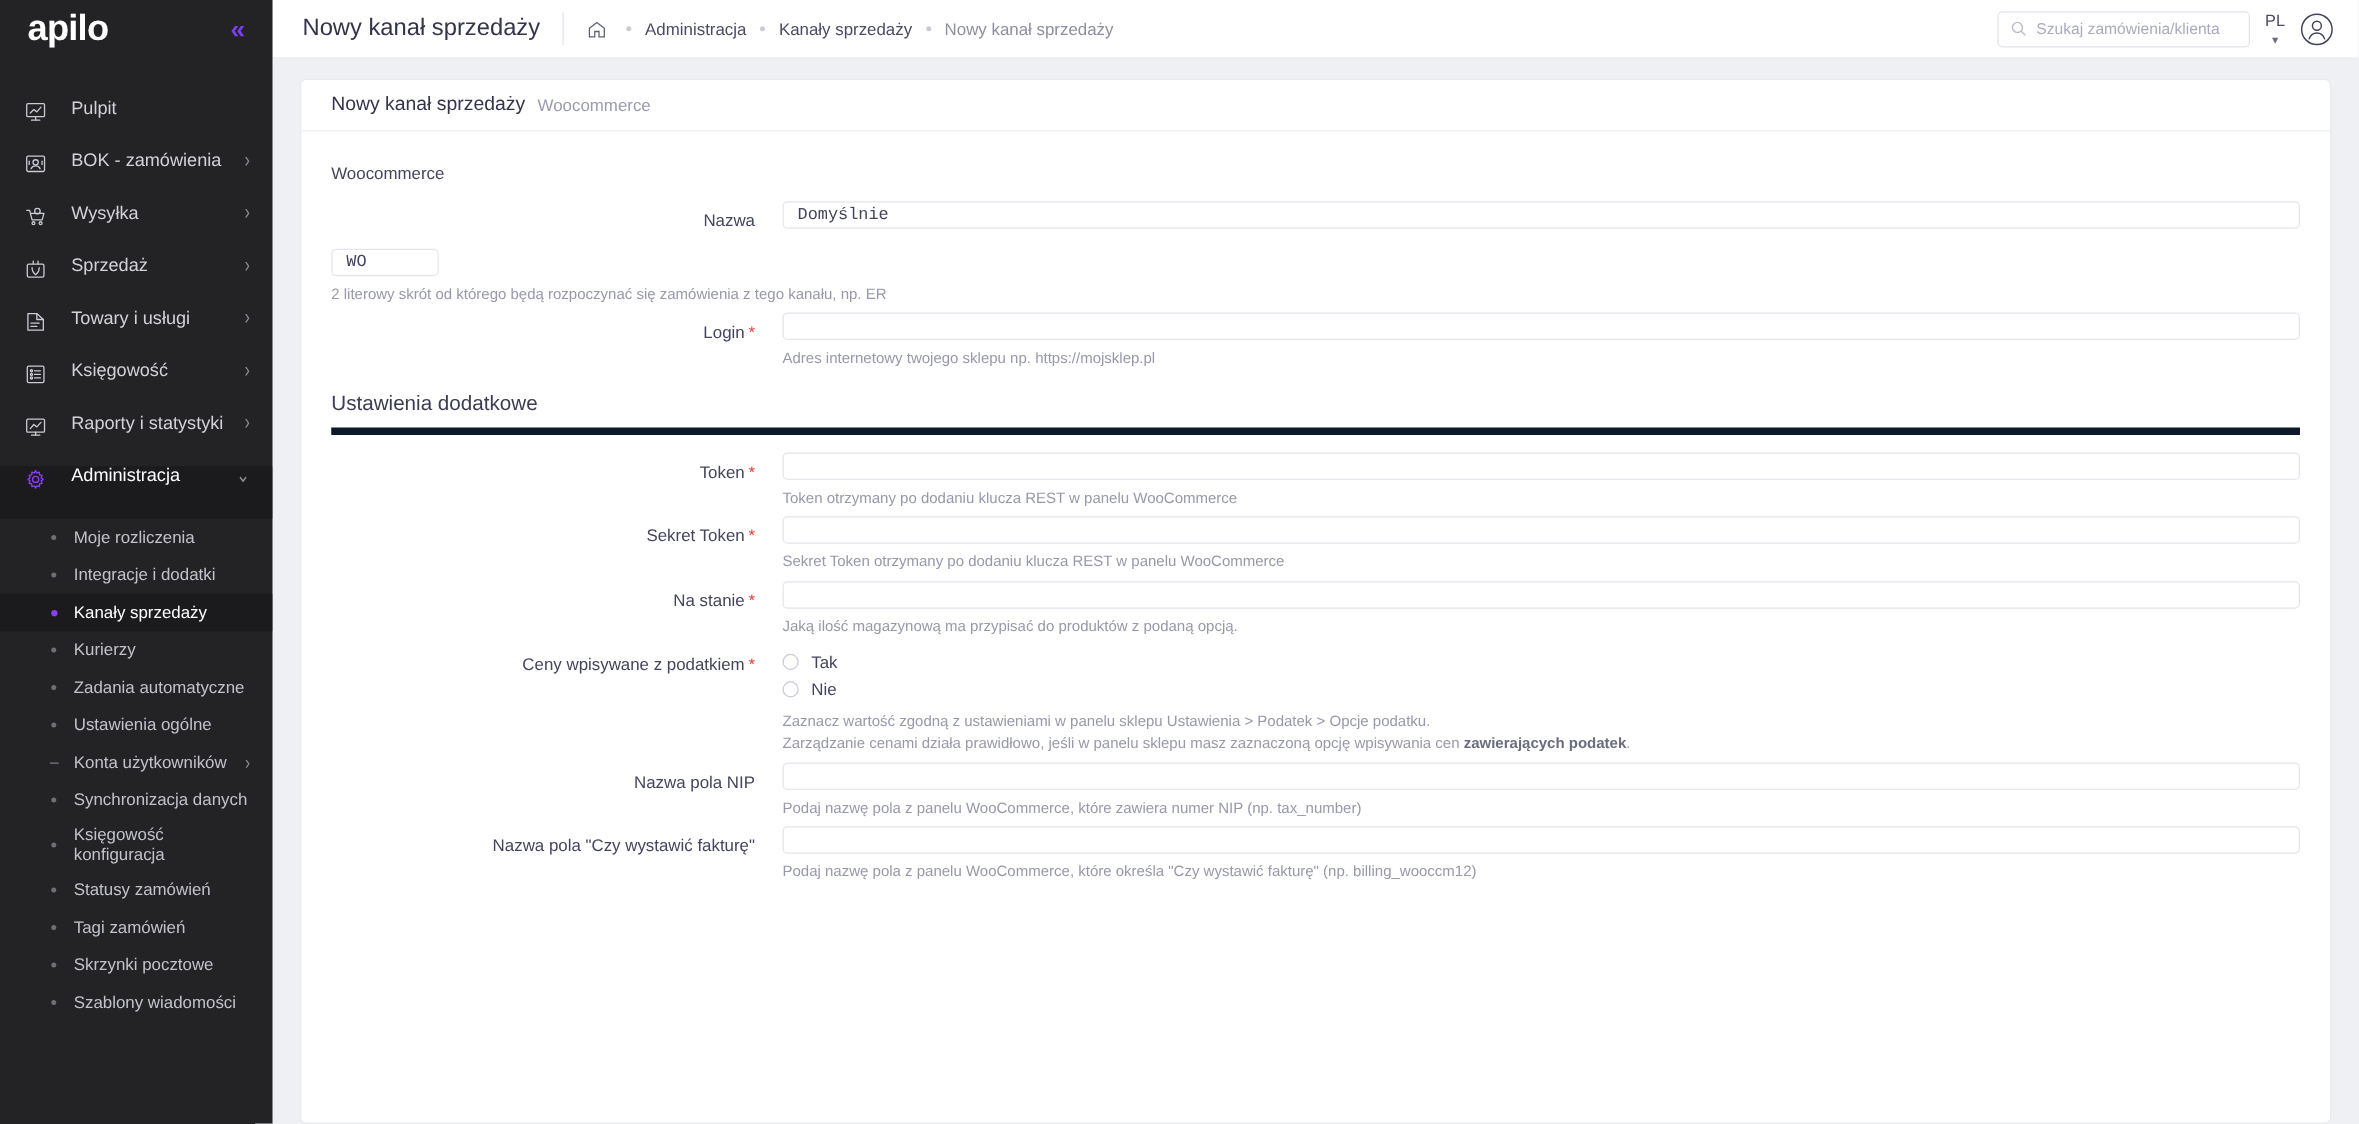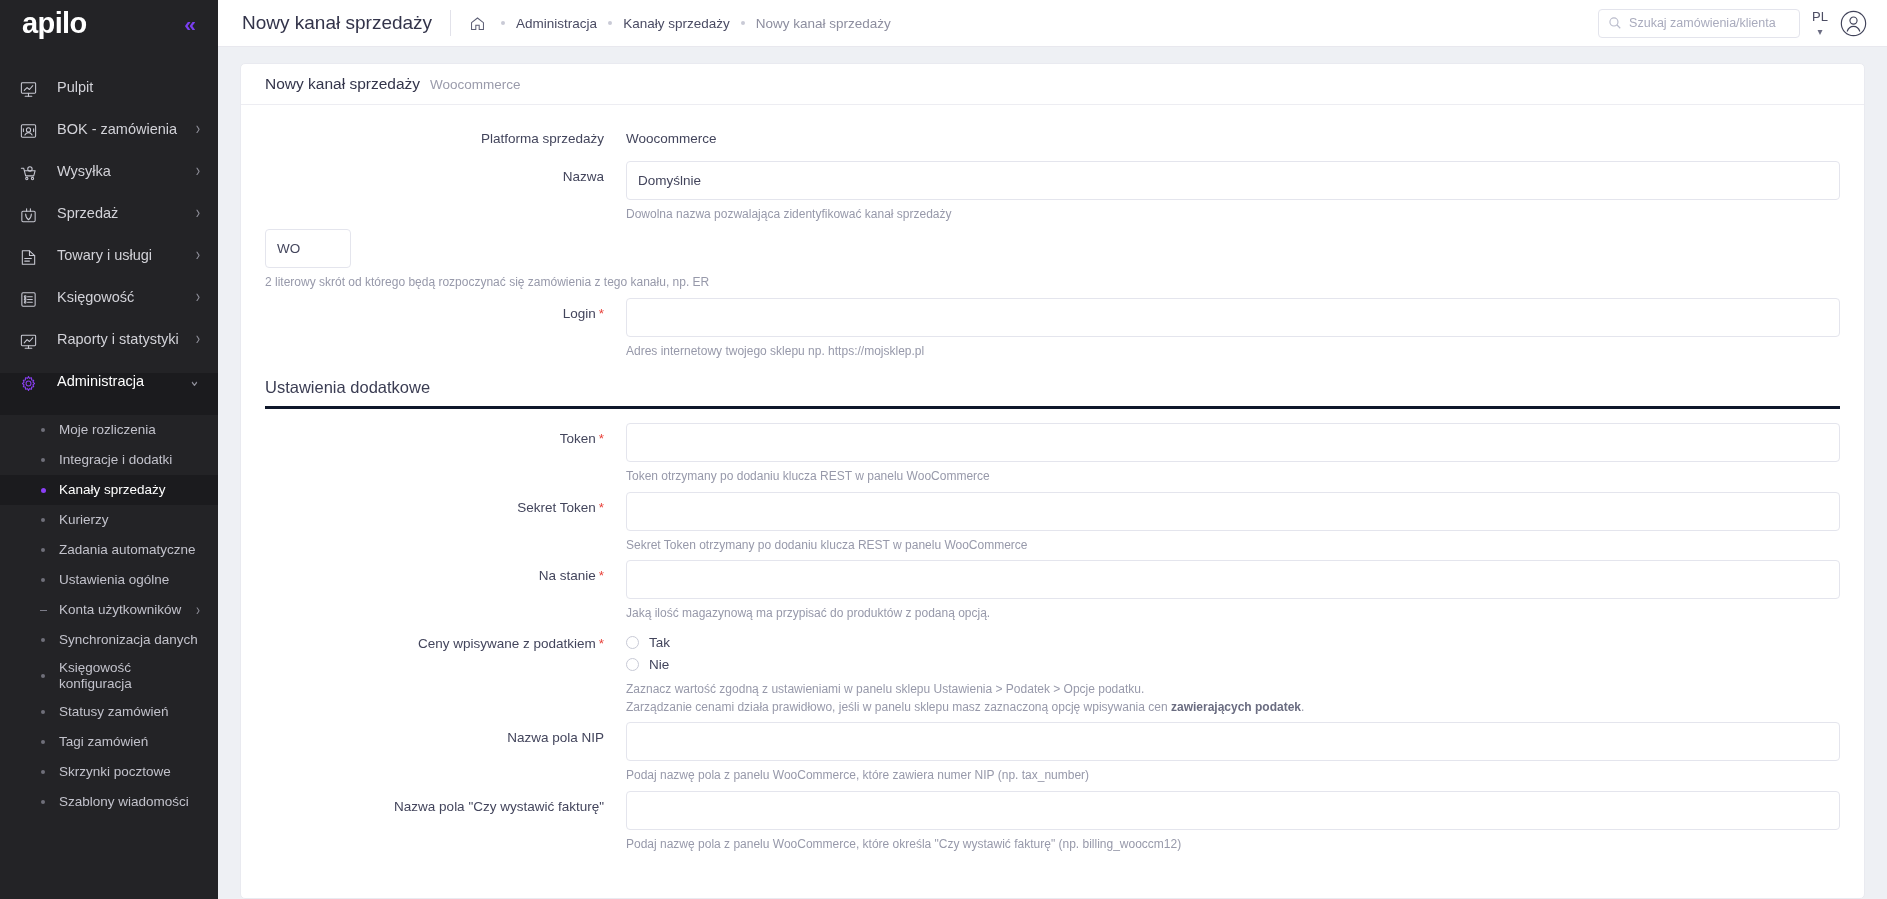--- a/index.html
+++ b/index.html
@@ -169,39 +169,39 @@
     white-space: nowrap;
   }
   .row .lab .req { color: #e8413a; margin-left: 3px; }
   .row .fld { flex: 1; min-width: 0; }
 
   .static-val {
     font-size: 13.5px; color: #43455c; line-height: 32px;
   }
 
   .inp {
-    width: 100%; height: 39px;
+    width: 100%; height: 22px;
     border: 1px solid #e4e5ed; border-radius: 4px;
     padding: 0 11px;
     font-size: 13.5px; color: #43455c;
-    font-family: Liberation Sans, sans-serif;
+    font-family: Liberation Mono, monospace;
     outline: none; background: #fff;
   }
   .inp.small { width: 86px; }
   .hint {
     font-size: 12px; color: #9799aa;
     margin-top: 6px; line-height: 1.45;
   }
   .hint b { color: #6a6c80; font-weight: 700; }
 
   .section-title {
     font-size: 16.5px; color: #3b3d53;
     padding: 12px 0 9px 0;
     margin: 6px 0 14px 0;
-    border-bottom: 3px solid #0f172a;
+    border-bottom: 6px solid #0f172a;
   }
 
   .radios { padding-top: 3px; }
   .radio {
     display: flex; align-items: center; height: 22px; cursor: pointer;
   }
   .radio .ring {
     width: 13px; height: 13px; border-radius: 50%;
     border: 1px solid #c8cad6; background: #fff;
     margin-right: 10px;
@@ -450,30 +450,29 @@
       <section class="card">
 
         <div class="card-head">
           <span class="h1">Nowy kanał sprzedaży</span>
           <span class="h2">Woocommerce</span>
         </div>
 
         <div class="card-body">
 
           <div class="row">
-            <div class="lab">Platforma sprzedaży</div>
             <div class="fld">
               <div class="static-val">Woocommerce</div>
             </div>
           </div>
 
           <div id="fields-top">
               <div class="row">
                 <div class="lab"><span>Nazwa</span></div>
-                <div class="fld"><input class="inp" value="Domyślnie" style=""><div class="hint">Dowolna nazwa pozwalająca zidentyfikować kanał sprzedaży</div></div>
+                <div class="fld"><input class="inp" value="Domyślnie" style=""></div>
               </div>
               <div class="row">
                 <div class="fld"><input class="inp small" value="WO" style=""><div class="hint">2 literowy skrót od którego będą rozpoczynać się zamówienia z tego kanału, np. ER</div></div>
               </div>
               <div class="row">
                 <div class="lab"><span>Login</span><span class="req">*</span></div>
                 <div class="fld"><input class="inp" style=""><div class="hint">Adres internetowy twojego sklepu np. https://mojsklep.pl</div></div>
               </div>
             </div>
 

